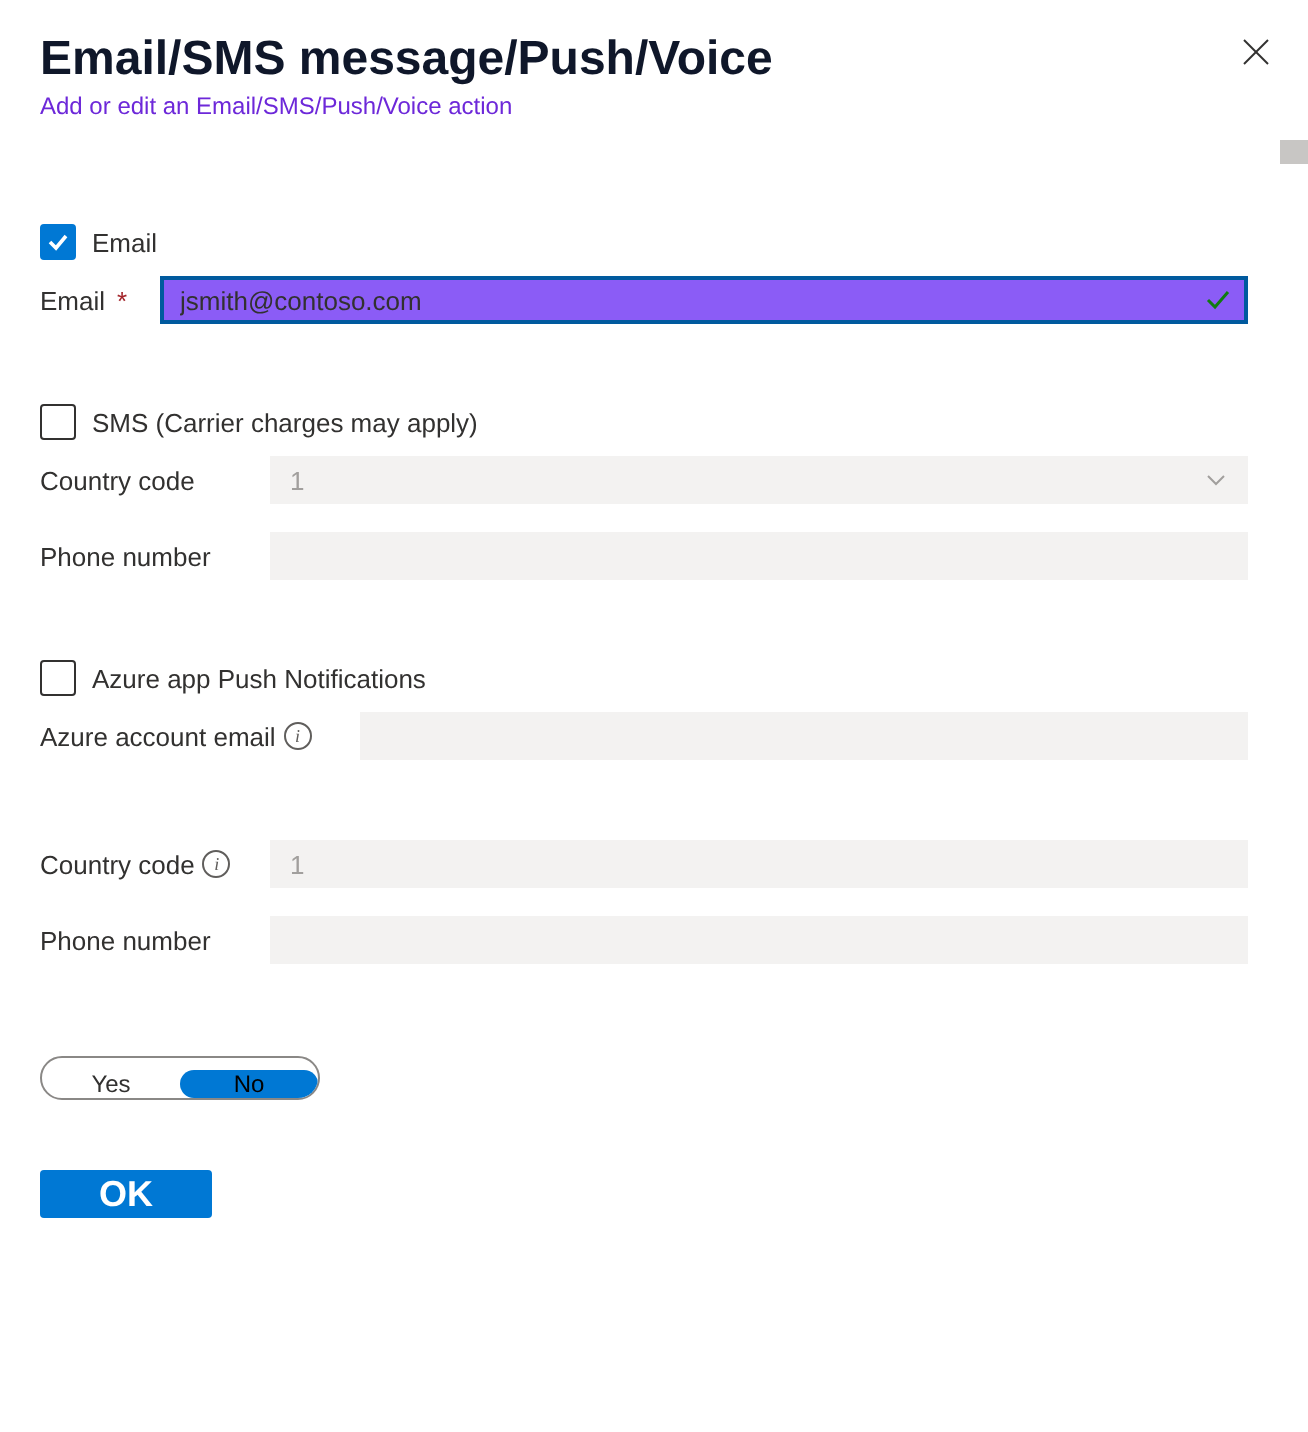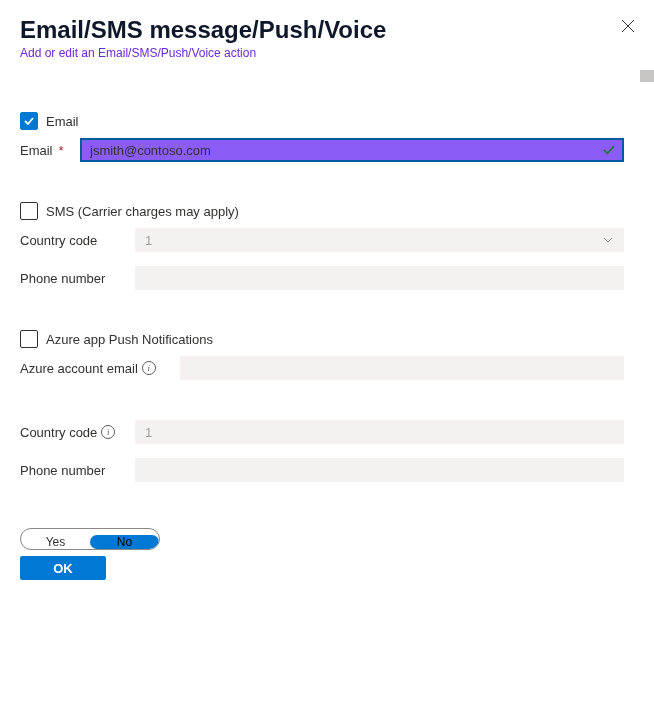--- a/index.html
+++ b/index.html
@@ -78,23 +78,23 @@
     border: 1px solid #8a8886; border-radius: 11px; overflow: hidden;
     margin-top: 6px; position: relative; background:#fff;align-items:flex-end;
   }
   .toggle-opt {
     flex: 1; display: flex; align-items: center; justify-content: center;
     font-size: 12px; cursor: pointer;
   }
   .toggle-opt.active { background: #0078d4; color: #000000; border-radius: 11px; }
   .toggle-opt:not(.active) { color: #323130; }
   .ok-btn {
-    margin-top: 6px; width: 86px; height: 24px;
+    margin-top: 35px; width: 86px; height: 24px;
     background: #0078d4; color: #fff; border: none; border-radius: 2px;
-    font-size: 13px; font-weight: 600; cursor: pointer;
+    font-size: 18px; font-weight: 600; cursor: pointer;
   }
 </style>
 </head>
 <body>
 
 <div class="page">
   <div class="header">
     <h1 class="title">Email/SMS message/Push/Voice</h1>
     <p class="subtitle">Add or edit an Email/SMS/Push/Voice action</p>
   </div>

